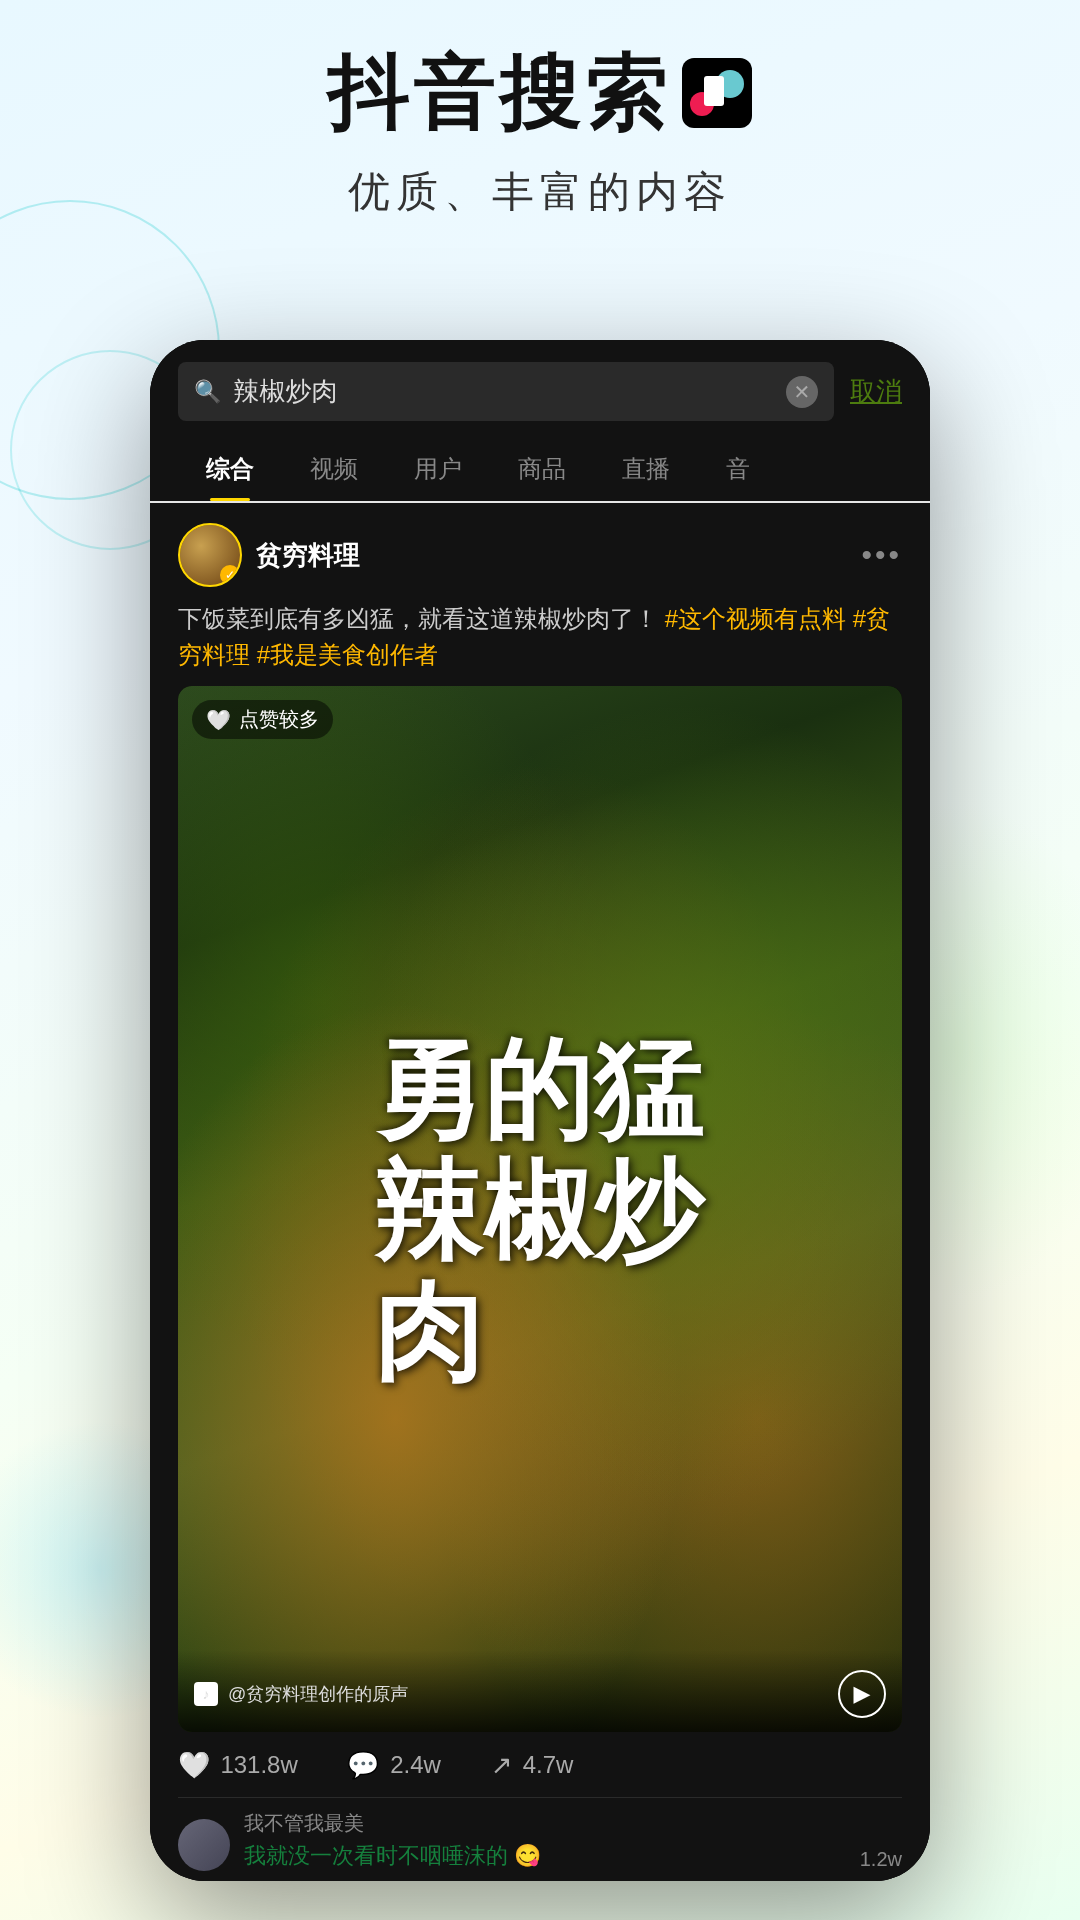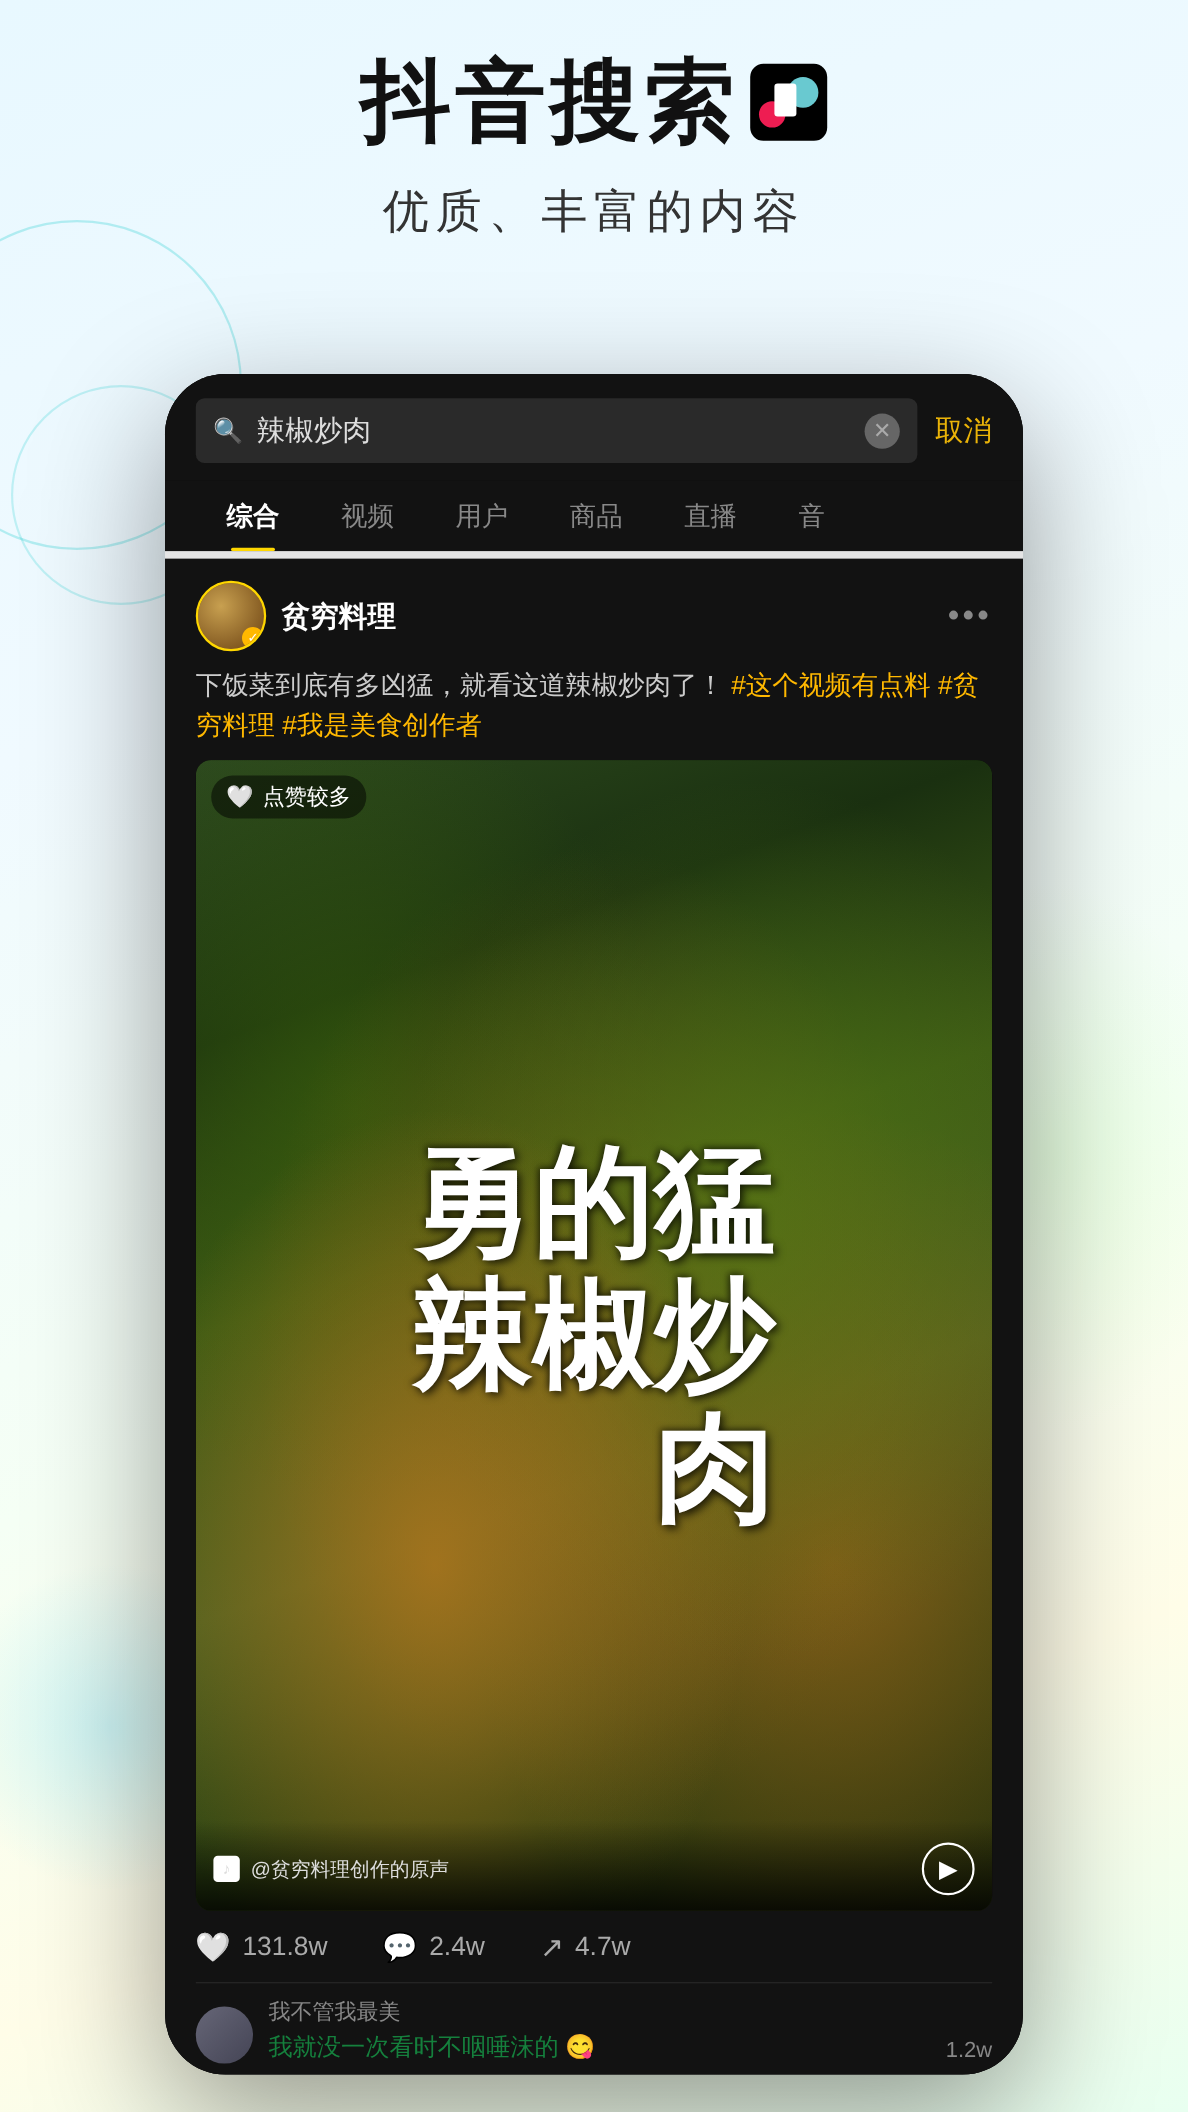--- a/index.html
+++ b/index.html
@@ -148,29 +148,30 @@
     .search-clear {
       width: 32px; height: 32px;
       background: #666;
       border-radius: 50%;
       display: flex; align-items: center; justify-content: center;
       color: #aaa;
       font-size: 20px;
     }
     .search-cancel {
       font-size: 26px;
-      color: #eab308;
+      color: #4d7c0f;
       white-space: nowrap;
+      text-decoration: underline;
     }
 
     
     .tabs {
       display: flex;
       padding: 0 28px;
-      border-bottom: 7px solid #e5e5e5;
+      border-bottom: 2px solid #e5e5e5;
       background: #121212;
     }
     .tab {
       padding: 16px 28px;
       font-size: 24px;
       color: #888;
       position: relative;
       white-space: nowrap;
     }
     .tab.active {
@@ -298,21 +299,21 @@
       justify-content: center;
       padding: 20px;
     }
     .big-text {
       font-size: 110px;
       font-weight: 900;
       color: #fff;
       text-shadow: 3px 3px 8px rgba(0,0,0,0.7), -2px -2px 6px rgba(0,0,0,0.5);
       line-height: 1.1;
       writing-mode: horizontal-tb;
-      text-align: right;
+      text-align: left;
       font-family: 'STHeitiSC-Medium', 'PingFang SC', sans-serif;
     }
 
     
     .video-bottom {
       position: absolute;
       bottom: 0; left: 0; right: 0;
       background: linear-gradient(transparent, rgba(0,0,0,0.8));
       padding: 20px 16px 14px;
       display: flex; align-items: center; justify-content: space-between;

